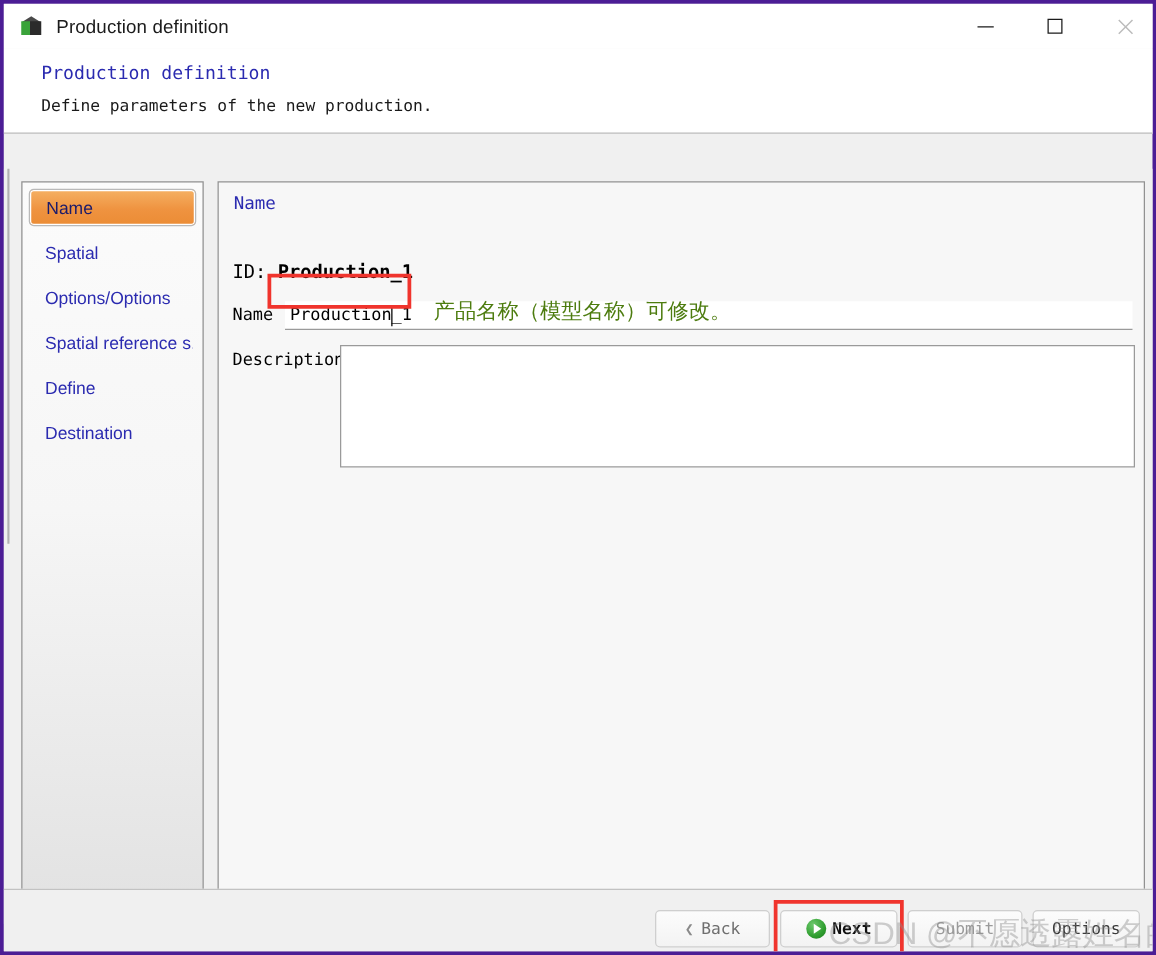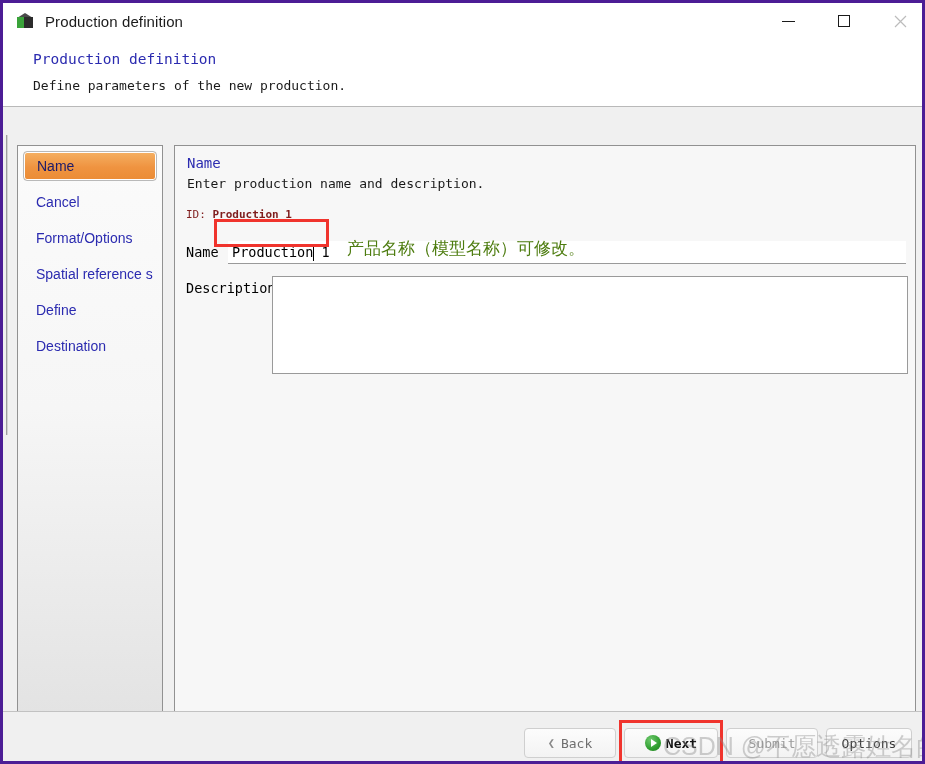--- a/index.html
+++ b/index.html
@@ -143,21 +143,21 @@
     font-size: 14px; color: #2b2bb0;
   }
   .panel-sub {
     position: absolute; left: 12px; top: 30px;
     font-family: "DejaVu Sans Mono", monospace;
     font-size: 13px; color: #1a1a1a;
   }
   .id-row {
     position: absolute; left: 11px; top: 62px;
     font-family: "DejaVu Sans Mono", monospace;
-    font-size: 11px; color: #7f1d1d;
+    font-size: 15px; color: #000000;
     white-space: nowrap;
     text-align: center;
   }
   .id-row b { font-weight: bold; }
 
   .name-row {
     position: absolute; left: 11px; top: 95px;
     width: 720px; height: 24px;
   }
   .name-label {
@@ -310,30 +310,29 @@
     <div class="header-sub">Define parameters of the new production.</div>
   </div>
   <div class="header-rule"></div>
 
   <div class="body-area">
 
     <div class="left-rail"></div>
 
     <div class="sidebar">
       <div class="side-item selected">Name</div>
-      <div class="side-item">Cancel</div>
-      <div class="side-item">Format/Options</div>
+      <div class="side-item">Spatial</div>
+      <div class="side-item">Options/Options</div>
       <div class="side-item">Spatial reference s...</div>
       <div class="side-item">Define</div>
       <div class="side-item">Destination</div>
     </div>
 
     <div class="main-panel">
       <div class="panel-title">Name</div>
-      <div class="panel-sub">Enter production name and description.</div>
 
       <div class="id-row">
         <span>ID:</span>
         <b>Production_1</b>
       </div>
 
       <div class="name-row">
         <span class="name-label">Name</span>
         <input class="name-input" value="Production_1" style="">
         <span class="caret"></span>

